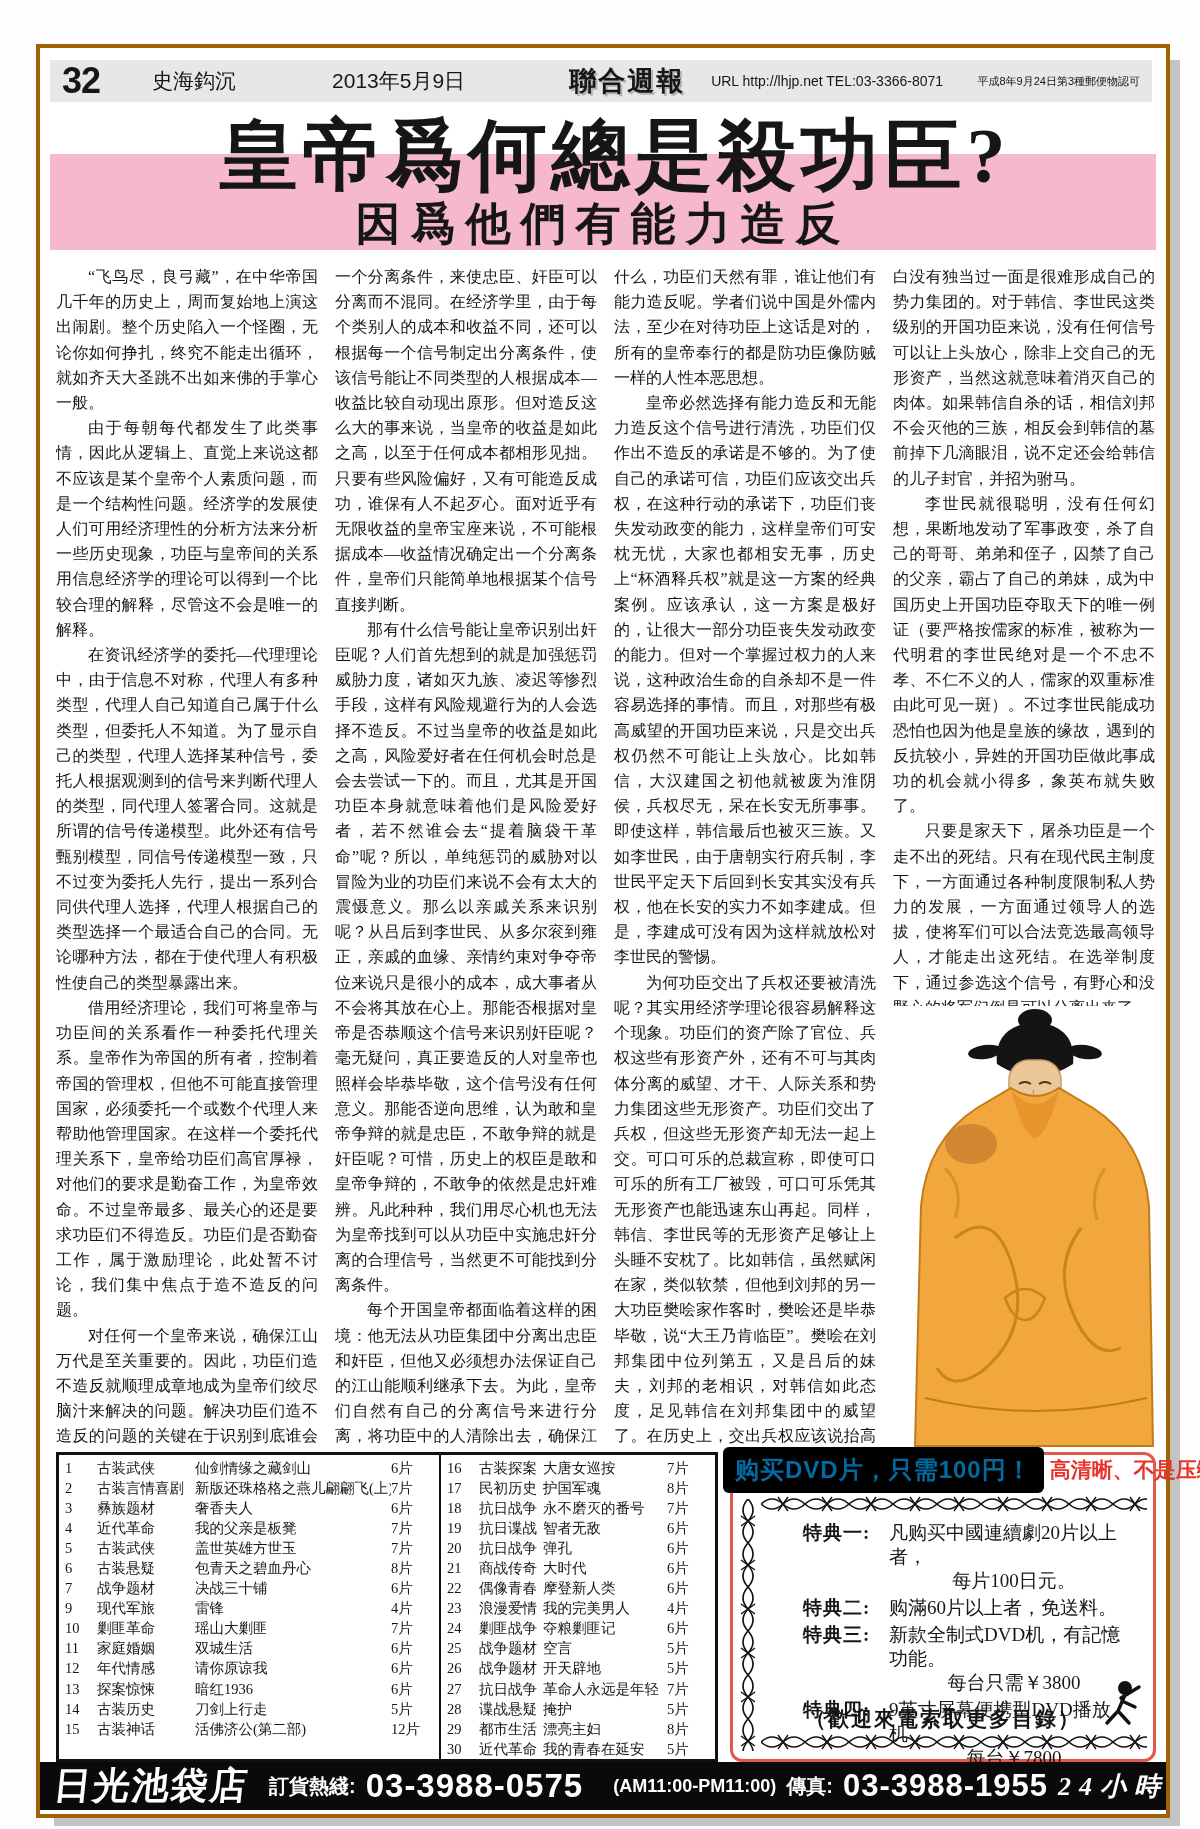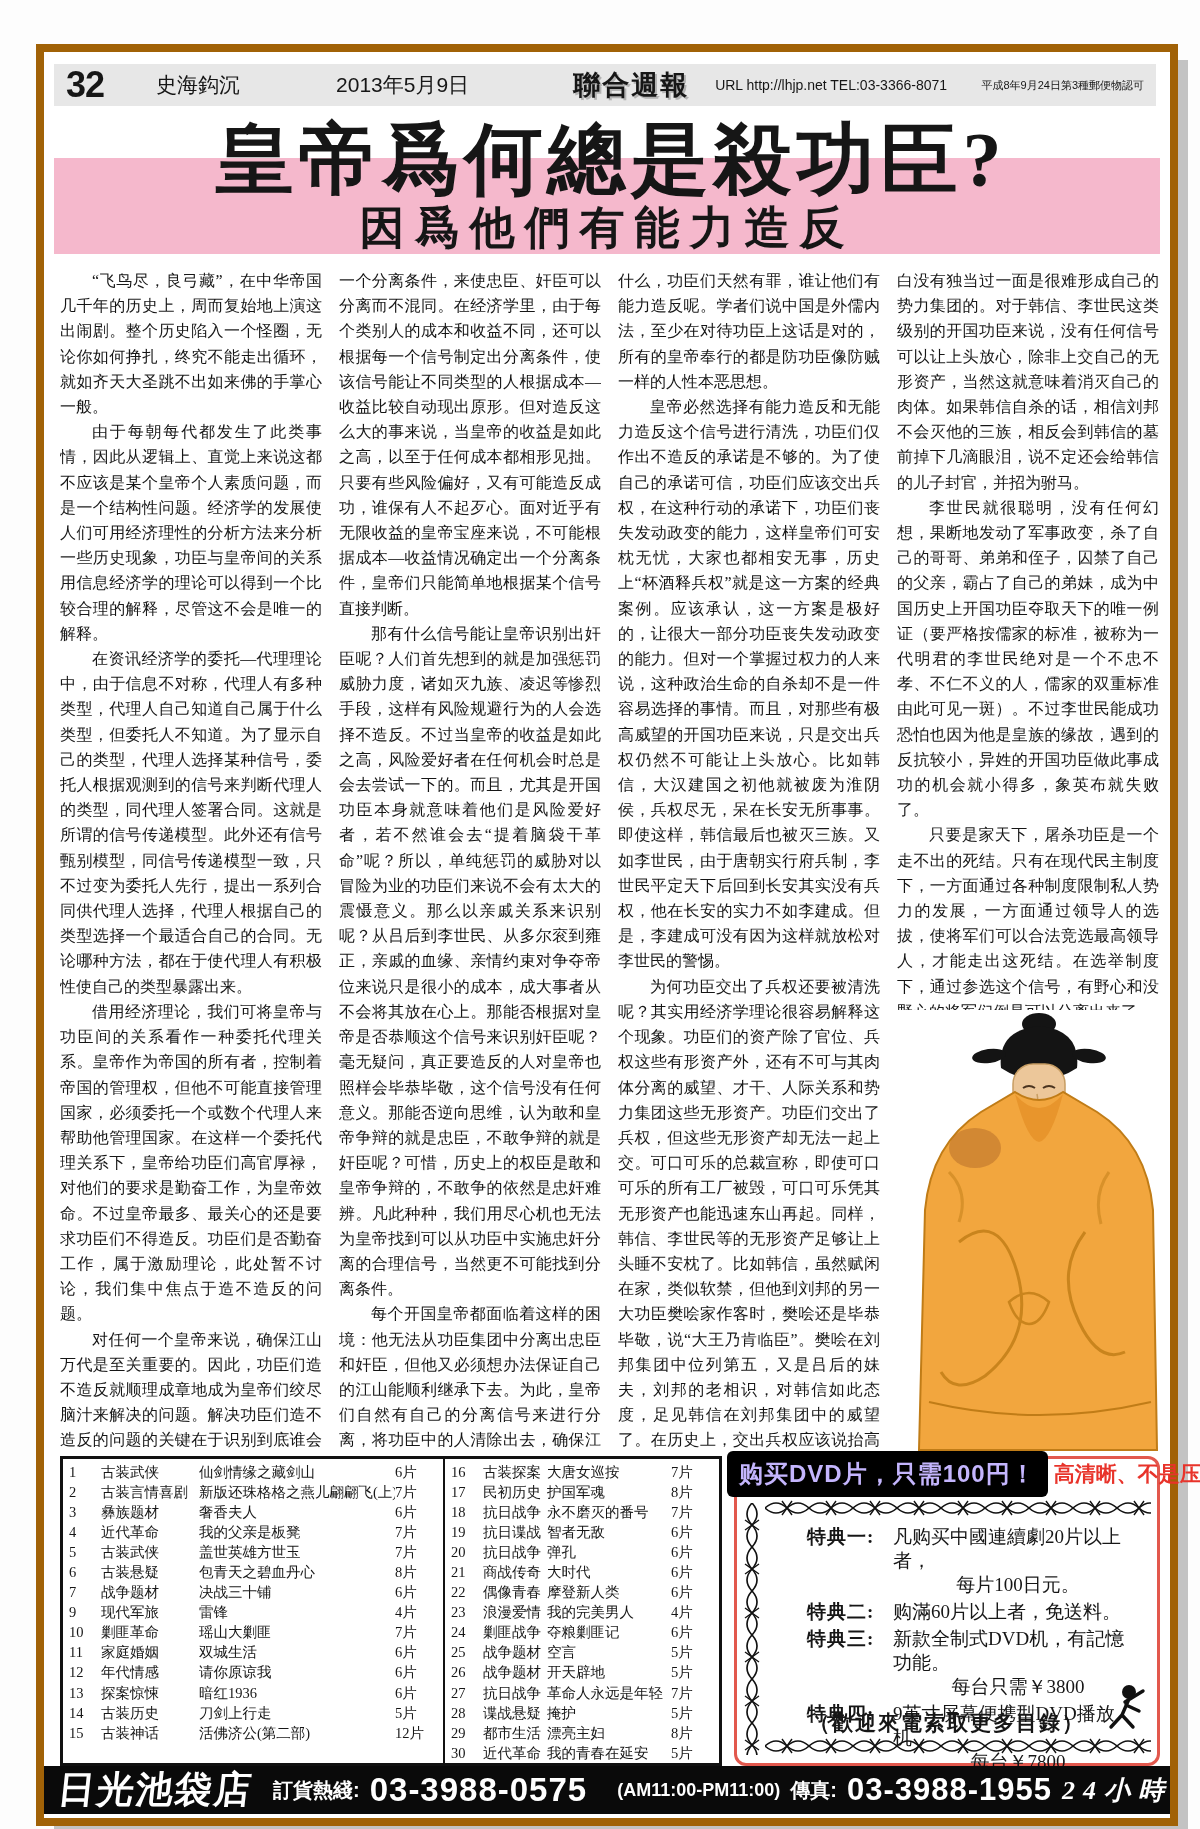--- a/index.html
+++ b/index.html
@@ -1,31 +1,31 @@
 <!DOCTYPE html>
 <html><head>
 <meta charset="utf-8">
 <style>
   html,body{margin:0;padding:0;}
   .sheet{position:relative;width:1200px;height:1829px;background:#fdfdfd;overflow:hidden;
          font-family:"Liberation Sans",sans-serif;color:#161616;}
-  .frame{position:absolute;left:36px;top:44px;width:1126px;height:1766px;border:8px solid #a16207;
+  .frame{position:absolute;left:36px;top:44px;width:1126px;height:1766px;border:4px solid #a16207;
          background:#fff;box-shadow:14px 12px 0 -4px #c3c3c3;text-decoration:underline;}
   
   .masthead-bar{position:absolute;left:10px;top:12px;width:1102px;height:42px;background:#e7e7e7;
         display:flex;align-items:center;padding:0 12px;box-sizing:border-box;}
   .page-no{font-size:36px;font-weight:900;letter-spacing:-1px;}
   .section-name{font-size:21px;margin-left:52px;}
   .issue-date{font-size:21px;margin-left:96px;}
   .masthead{font-size:27px;font-weight:900;letter-spacing:2px;margin-left:104px;
         text-shadow:2px 2px 0 #b3b3b3;}
   .contact{font-size:14px;margin-left:26px;white-space:nowrap;}
   .postal{font-size:11px;margin-left:auto;white-space:nowrap;}
   
-  .main-title{position:absolute;left:4px;width:100%;top:56px;text-align:center;z-index:2;
+  .main-title{position:absolute;left:12px;width:100%;top:56px;text-align:center;z-index:2;
         font-family:"Liberation Serif",serif;font-weight:900;font-size:78px;letter-spacing:5px;}
   .pink-band{position:absolute;left:10px;right:10px;top:106px;height:96px;background:#f5b8cc;z-index:1;}
   .sub-title{position:absolute;left:0;width:100%;top:146px;text-align:center;z-index:2;
         font-family:"Liberation Serif",serif;font-weight:900;font-size:45px;letter-spacing:10px;}
   
   .col{position:absolute;top:216px;width:262px;height:1186px;overflow:hidden;
        font-family:"Liberation Serif",serif;font-size:16px;line-height:25.2px;text-align:justify;}
   .col1{left:16px;} .col2{left:295px;} .col3{left:574px;} .col4{left:853px;height:742px;}
   .chunk{margin:0;text-indent:2em;} .chunk[data-ind="0"]{text-indent:0;}
   
@@ -35,21 +35,21 @@
        box-sizing:border-box;display:flex;font-family:"Liberation Serif",serif;background:#fff;}
   .tbl{padding-top:3px;box-sizing:border-box;}
   .tbl-left{width:380px;} .tbl-right{flex:1;border-left:2px solid #111;}
   .trow{display:flex;height:20.1px;align-items:center;padding:0 6px;white-space:nowrap;font-size:14.5px;}
   .c-no{width:32px;flex:none;} .tbl-left .c-genre{width:98px;flex:none;} .tbl-right .c-genre{width:64px;flex:none;}
   .c-title{flex:1;overflow:hidden;} .c-cnt{width:42px;flex:none;text-align:left;}
   
   .ad{position:absolute;left:690px;top:1404px;width:426px;height:310px;border:3px solid #e2584d;
       border-radius:12px;box-sizing:border-box;background:#fff;}
   .ad-banner-row{position:absolute;top:-8px;left:-10px;display:flex;align-items:center;z-index:2;}
-  .ad-banner{background:#000;color:#c4b5fd;font-weight:900;font-size:24px;padding:7px 12px;
+  .ad-banner{background:#000;color:#0369a1;font-weight:900;font-size:24px;padding:7px 12px;
       border-radius:6px;letter-spacing:1px;white-space:nowrap;}
   .ad-note{color:#e8332a;font-weight:900;font-size:21px;margin-left:6px;white-space:nowrap;}
   .wire{position:absolute;} .wire-left{left:4px;top:44px;width:22px;height:252px;}
   .wire-top{left:28px;top:38px;width:386px;height:22px;} .wire-bottom{left:28px;bottom:6px;width:386px;height:22px;}
   .ad-body{position:absolute;left:70px;top:66px;right:14px;font-family:"Liberation Serif",serif;}
   .ad-item{display:flex;margin-bottom:3px;font-size:19px;line-height:24px;}
   .ad-label{font-weight:700;width:86px;flex:none;letter-spacing:1px;}
   .ad-lines{flex:1;} .ad-line2{display:block;text-align:center;}
   .ad-footer{font-size:21px;font-weight:700;letter-spacing:2px;text-align:center;margin-top:4px;}
   .stick{position:absolute;right:8px;bottom:30px;}

